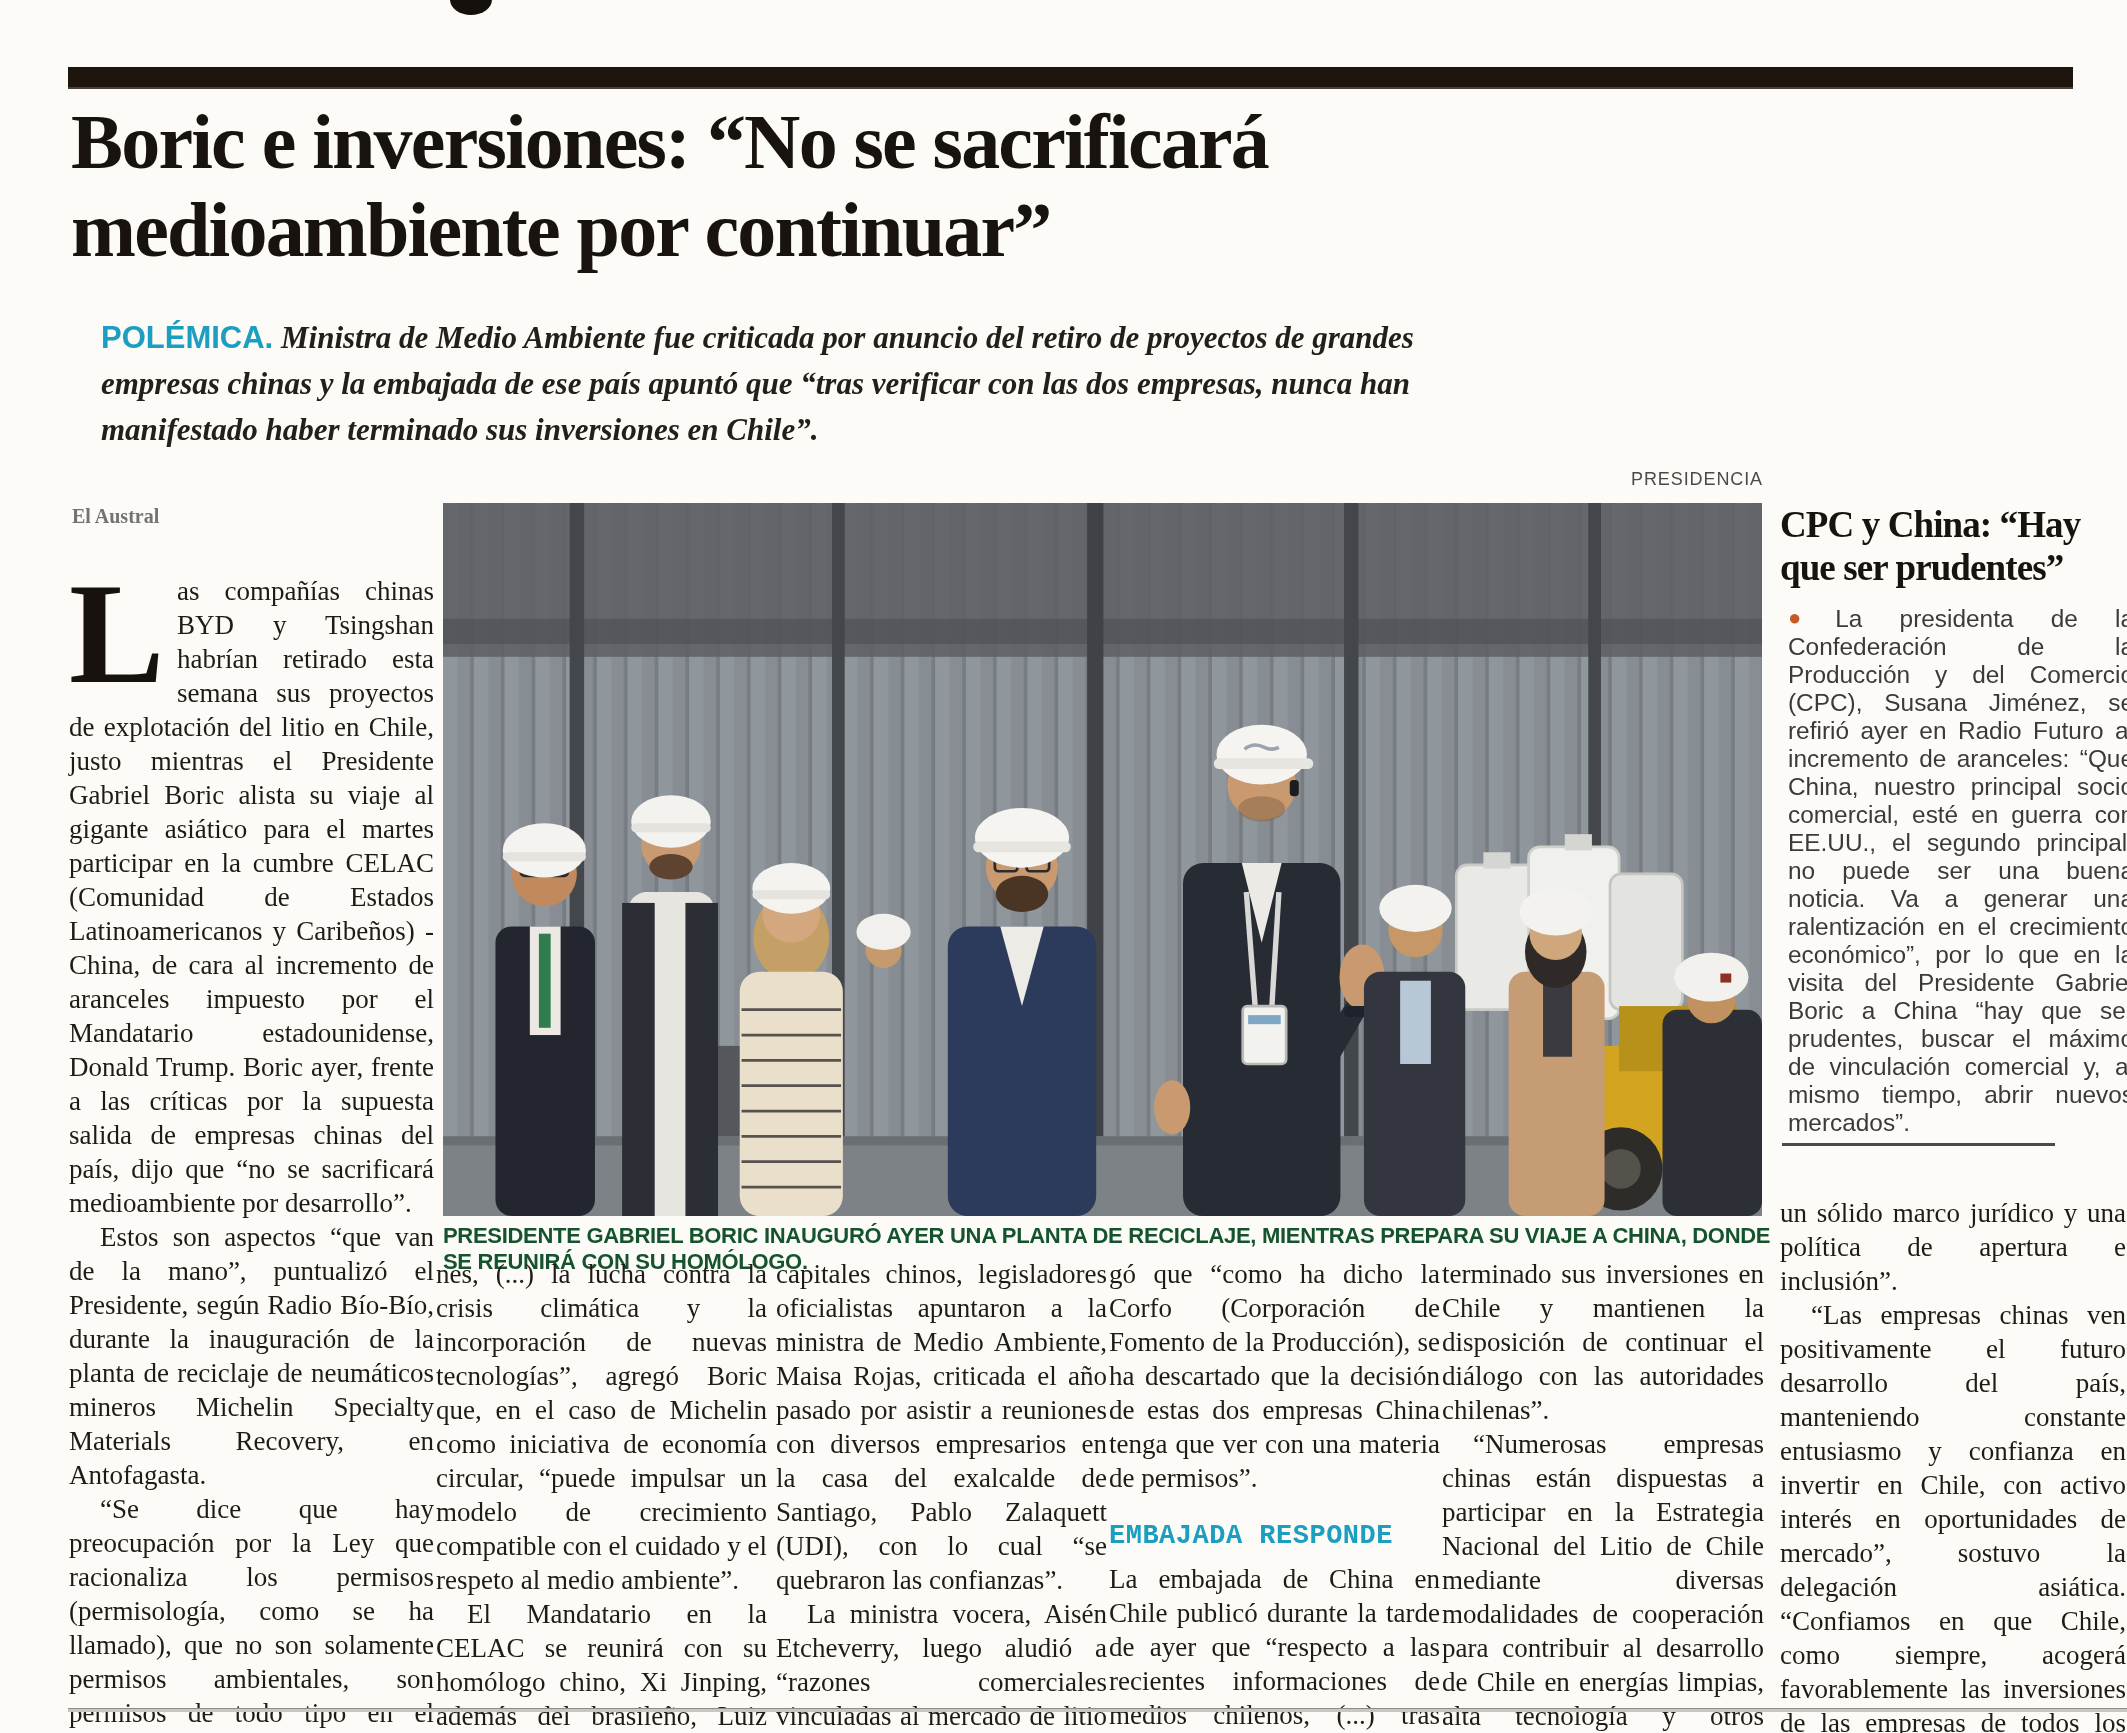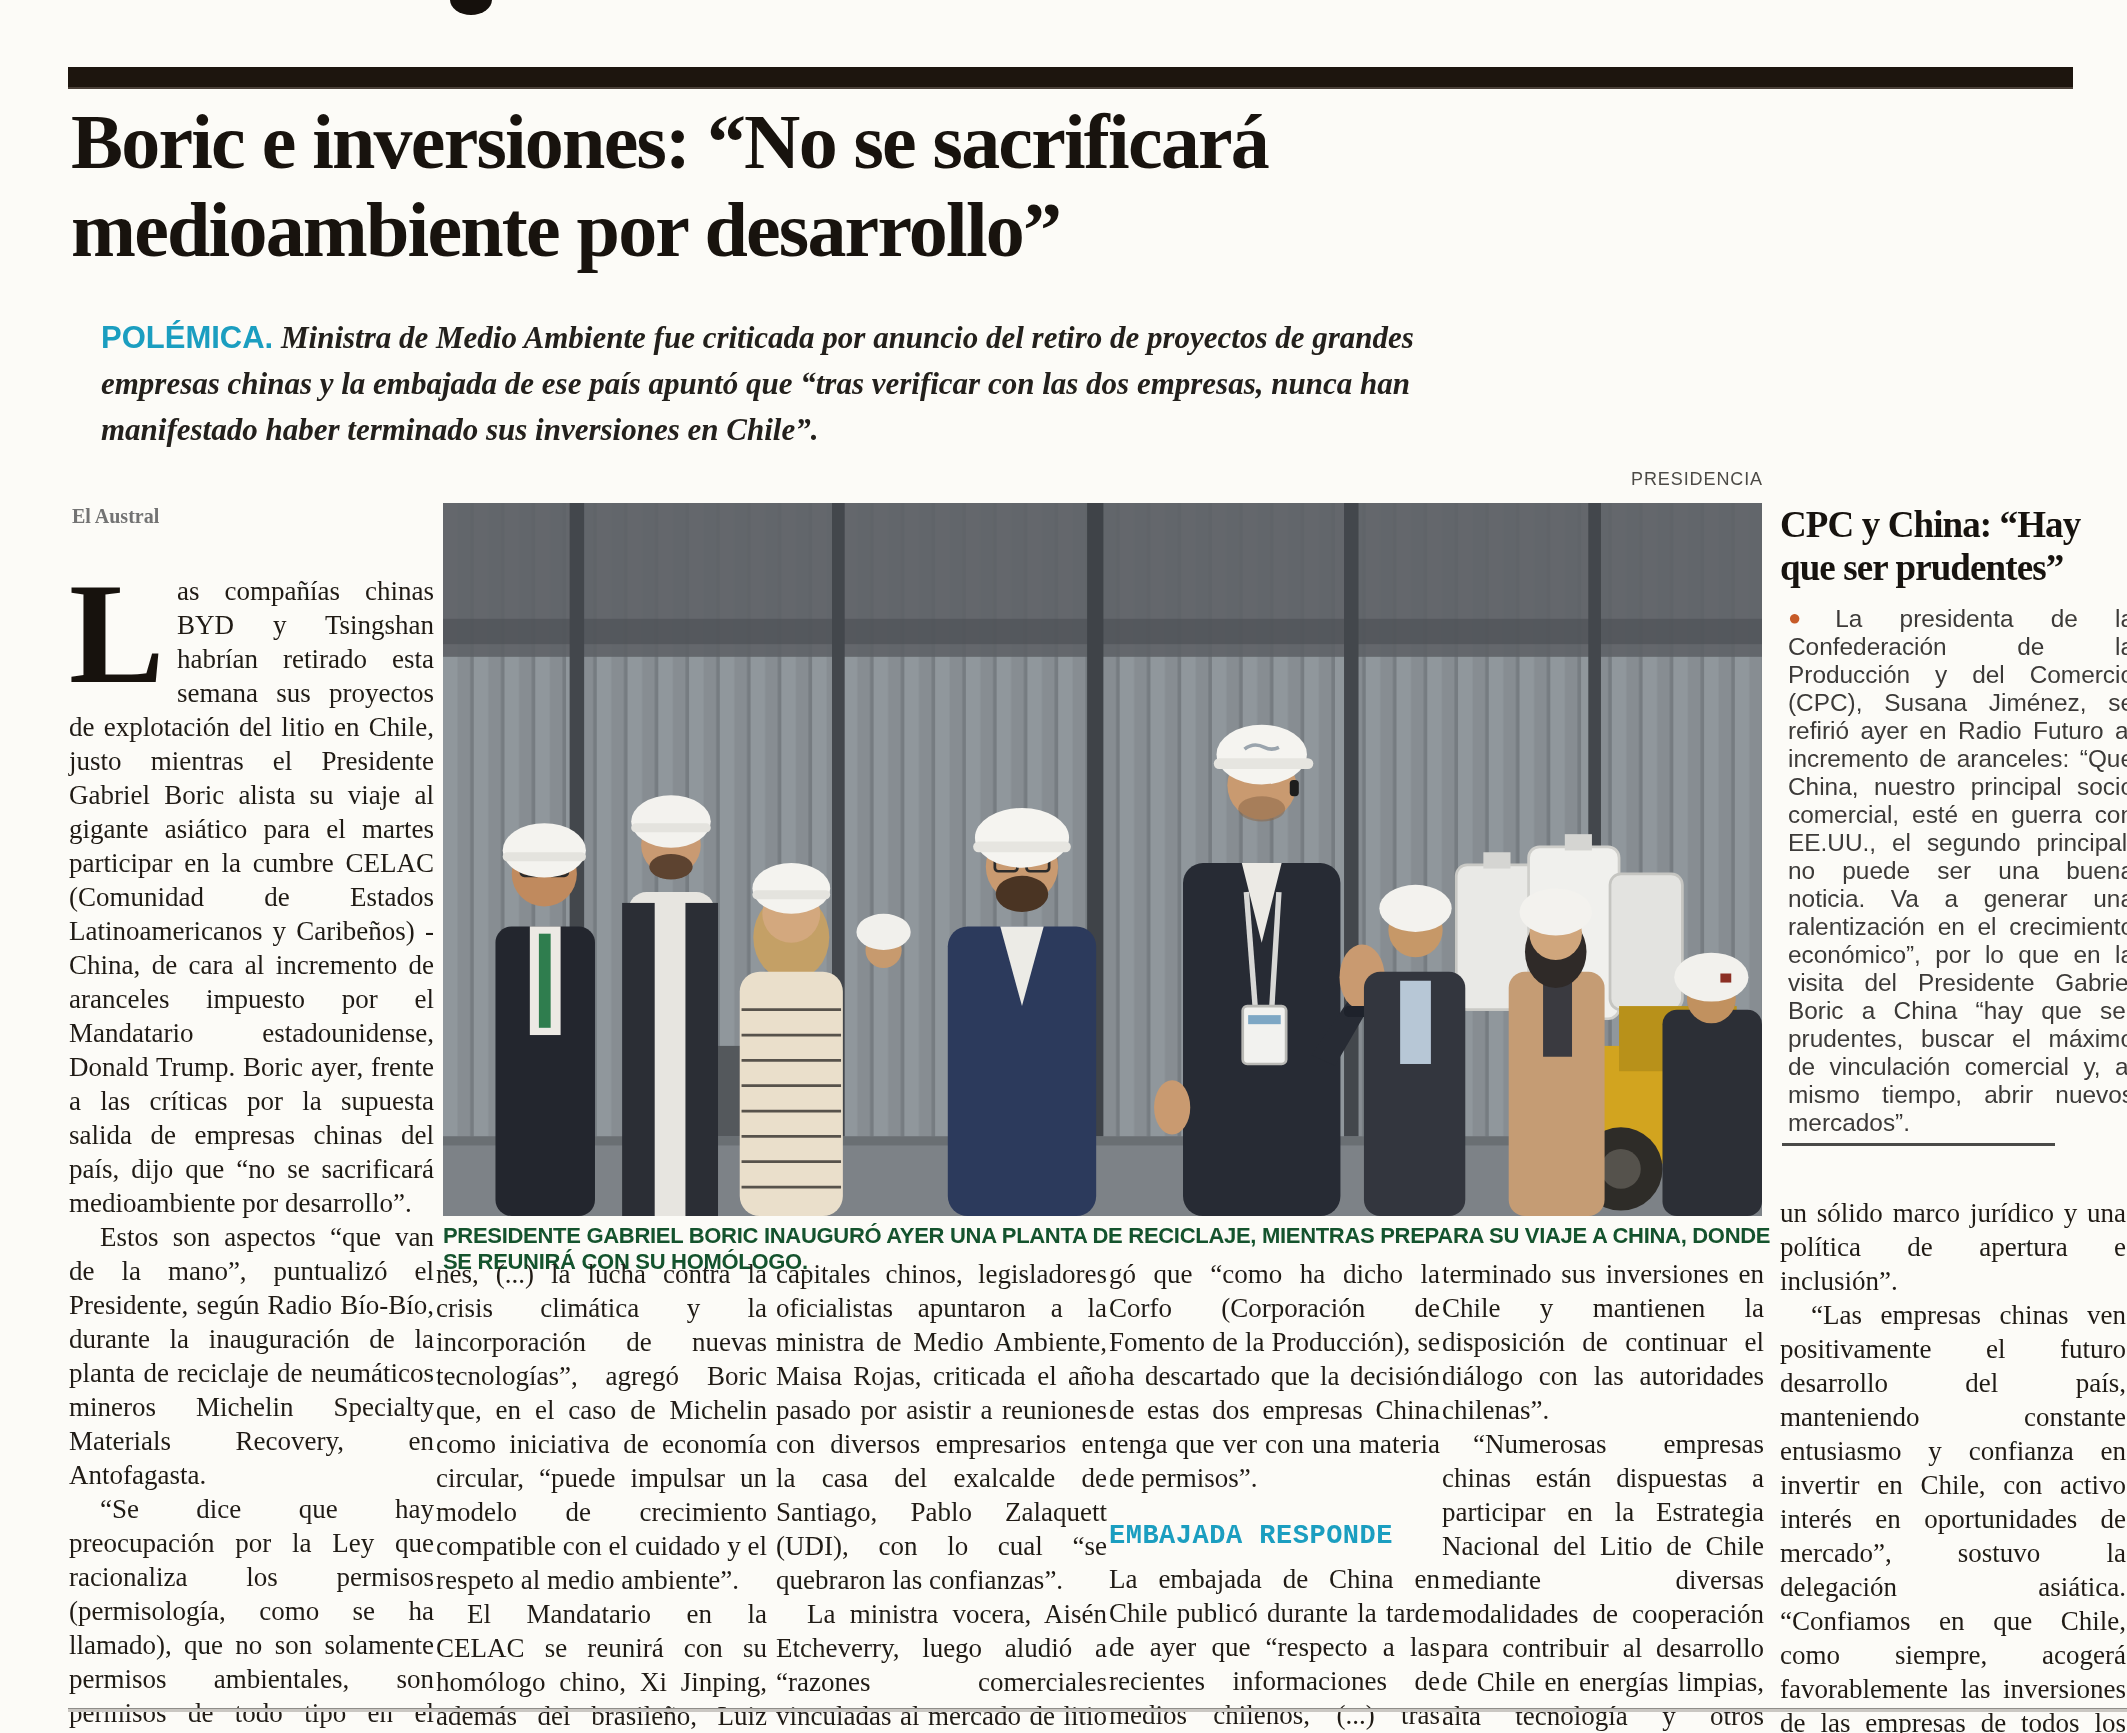--- a/index.html
+++ b/index.html
@@ -61,21 +61,21 @@
 </head>
 <body>
 
 <div class="page" data-name="newspaper-page">
 
   <div class="frag" data-name="masthead-letter-fragment"></div>
   <div class="topbar" data-name="top-rule-bar"></div>
 
   <div class="headline" data-name="page-title">
     <div data-name="headline-line1">Boric e inversiones: “No se sacrificará</div>
-    <div data-name="headline-line2">medioambiente por desarrollo”</div>
+    <div data-name="headline-line2">medioambiente por continuar”</div>
   </div>
 
   <div class="lede" data-name="lede"><span class="kicker" data-name="kicker">POLÉMICA.</span><span data-name="lede-text"> Ministra de Medio Ambiente fue criticada por anuncio del retiro de proyectos de grandes empresas chinas y la embajada de ese país apuntó que “tras verificar con las dos empresas, nunca han manifestado haber terminado sus inversiones en Chile”.</span></div>
 
   <div class="byline" data-name="byline">El Austral</div>
 
   <div class="col col1" data-name="article-column-1">
     <p data-name="article-paragraph"><span class="dropcap" data-name="drop-cap">L</span><span data-name="paragraph-text">as compañías chinas BYD y Tsingshan habrían retirado esta semana sus proyectos de explotación del litio en Chile, justo mientras el Presidente Gabriel Boric alista su viaje al gigante asiático para el martes participar en la cumbre CELAC (Comunidad de Estados Latinoamericanos y Caribeños) - China, de cara al incremento de aranceles impuesto por el Mandatario estadounidense, Donald Trump. Boric ayer, frente a las críticas por la supuesta salida de empresas chinas del país, dijo que “no se sacrificará medioambiente por desarrollo”.</span></p>
     <p class="ind" data-name="article-paragraph">Estos son aspectos “que van de la mano”, puntualizó el Presidente, según Radio Bío-Bío, durante la inauguración de la planta de reciclaje de neumáticos mineros Michelin Specialty Materials Recovery, en Antofagasta.</p>
     <p class="ind" data-name="article-paragraph">“Se dice que hay preocupación por la Ley que racionaliza los permisos (permisología, como se ha llamado), que no son solamente permisos ambientales, son permisos de todo tipo en el Estado para poder disminuir los plazos de otorgamiento y tener mayor certeza de las inversiones”, señaló el Presidente.</p>

